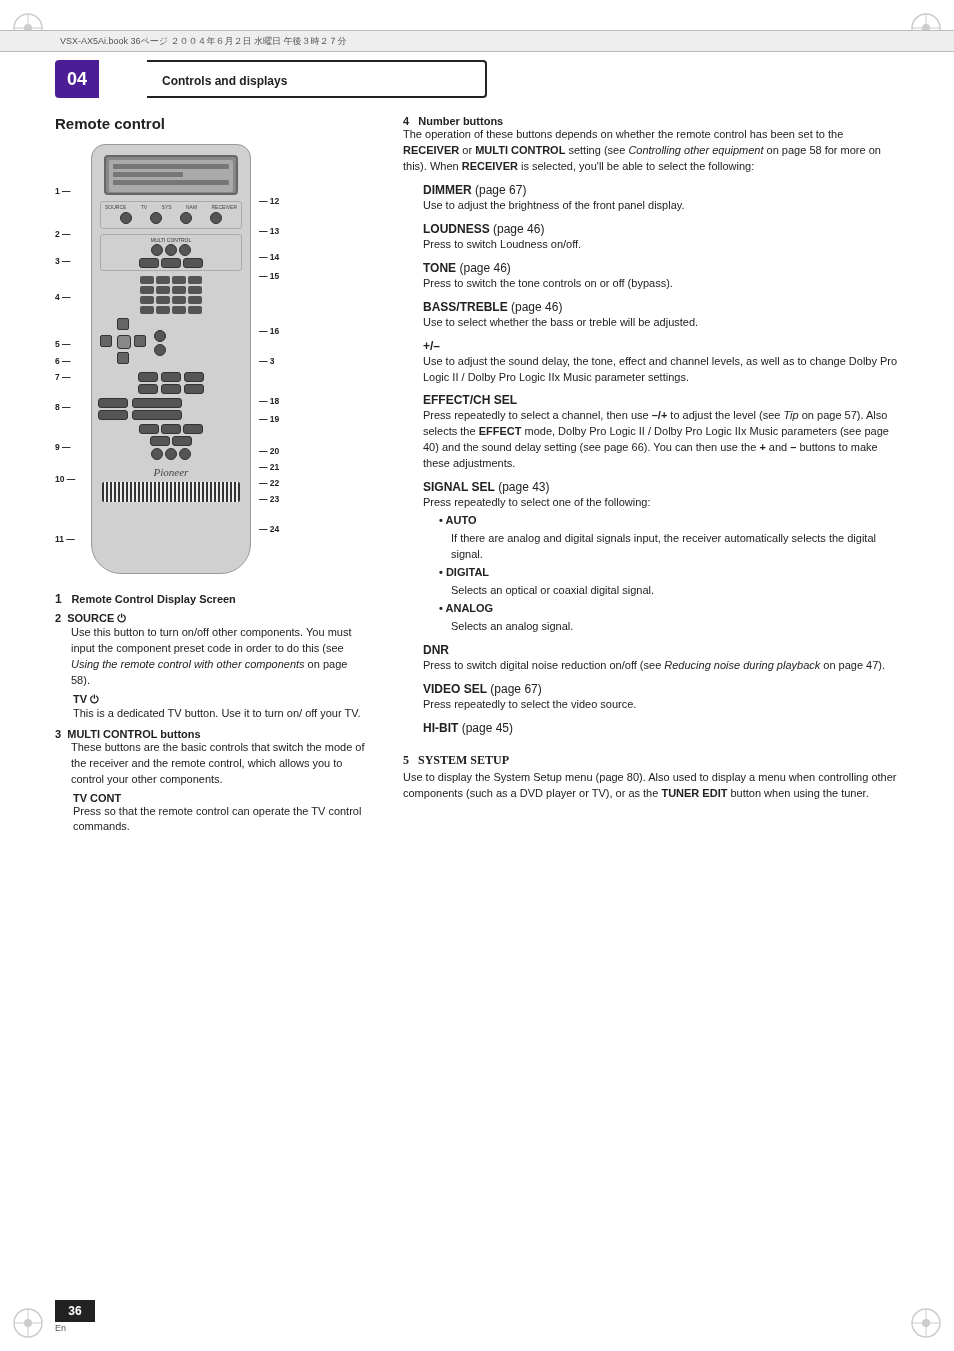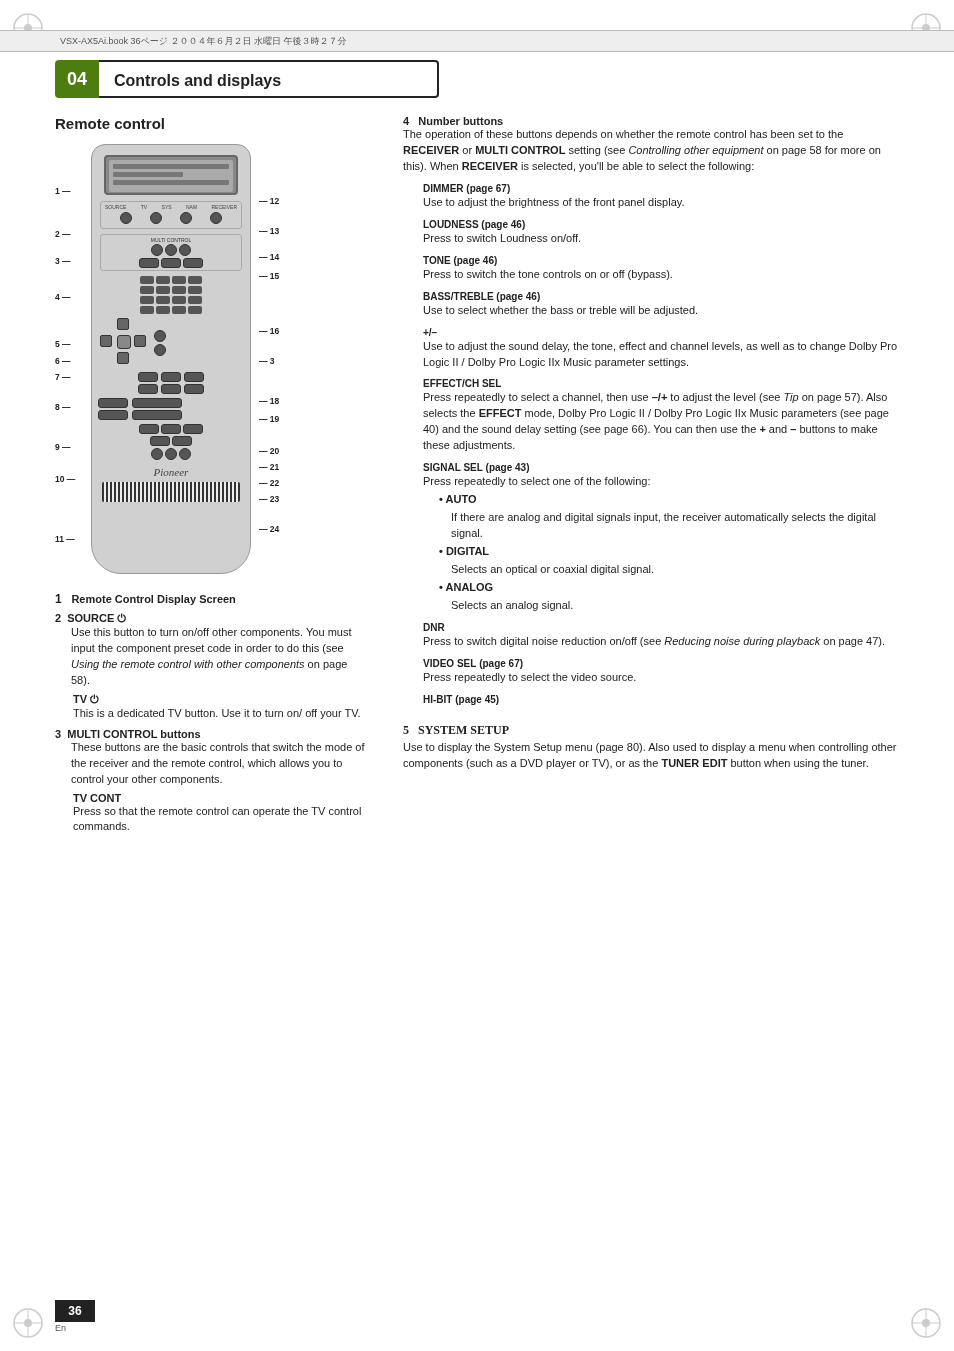--- a/index.html
+++ b/index.html
@@ -43,42 +43,43 @@
 
     
     .chapter-tab {
       position: absolute;
       top: 60px;
       left: 55px;
       display: flex;
       align-items: center;
     }
     .chapter-number {
-      background: #4d7c0f;
+      background: #4c1d95;
       color: #fff;
       font-size: 18px;
       font-weight: bold;
       width: 44px;
       height: 38px;
       display: flex;
       align-items: center;
       justify-content: center;
       border-radius: 4px 0 0 4px;
     }
     .chapter-title-box {
       border: 2px solid #222;
       height: 38px;
       display: flex;
       align-items: center;
       padding: 4px 20px 0 15px;
-      font-size: 16px;
+      font-size: 12px;
       font-weight: bold;
       border-left: none;
       border-radius: 0 4px 4px 0;
       min-width: 340px;
+      margin-left: 48px;
     }
 
     
     .main-content {
       position: absolute;
       top: 115px;
       left: 55px;
       right: 55px;
       bottom: 60px;
       display: flex;
@@ -194,22 +195,22 @@
       font-weight: bold;
       font-size: 11px;
       margin-top: 10px;
       margin-bottom: 2px;
     }
     .item-heading.numbered {
       font-size: 12px;
       margin-top: 14px;
     }
     .item-subheading {
-      font-weight: bold;
-      font-size: 10px;
+      font-weight: normal;
+      font-size: 12px;
       margin-top: 8px;
       margin-bottom: 1px;
     }
     .item-text {
       font-size: 11px;
       line-height: 1.45;
       margin-bottom: 2px;
     }
     .item-text i { font-style: italic; }
 

